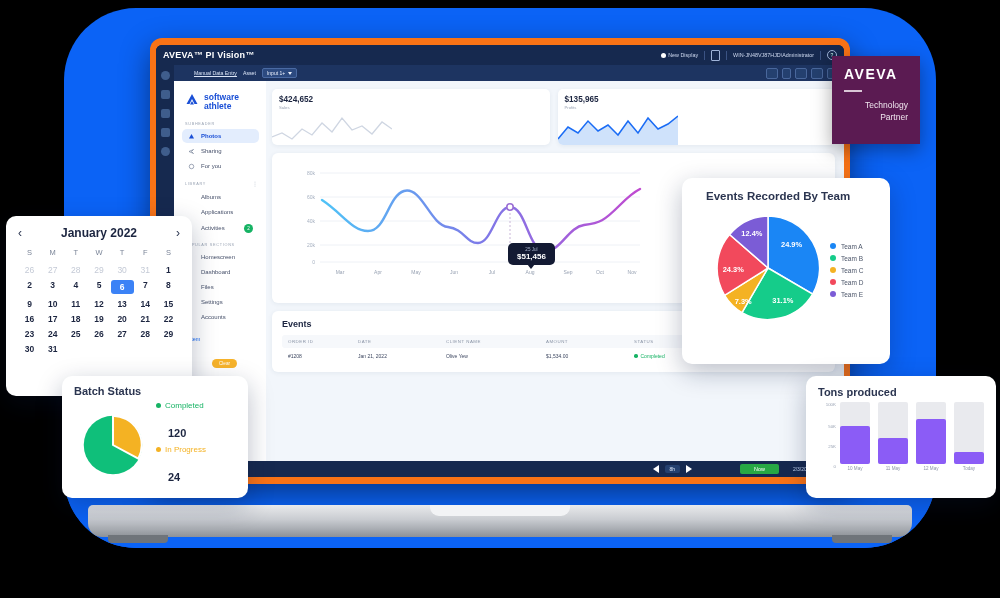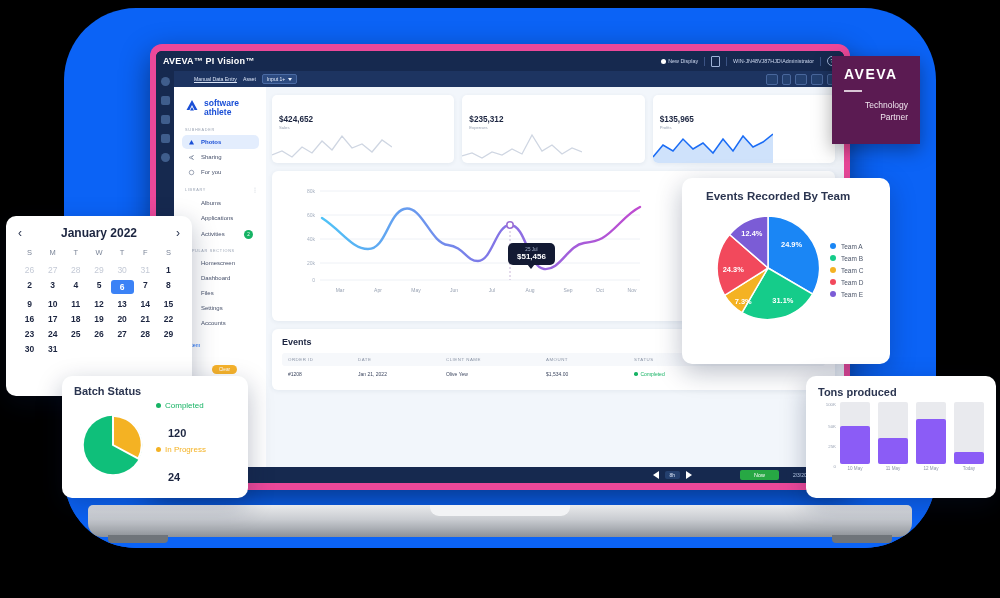--- a/index.html
+++ b/index.html
@@ -7,22 +7,22 @@
        font-family:"Liberation Sans",sans-serif;}
   #stage{position:absolute;inset:0;width:1000px;height:598px;background:#000;}
 
   
   .blue-blob{position:absolute;left:64px;top:8px;width:872px;height:540px;
     background:#0b63f6;border-radius:72px;}
   .blue-blob2{position:absolute;left:64px;top:300px;width:872px;height:248px;
     background:#0b63f6;border-radius:0 0 72px 72px;}
 
   
-  .laptop-lid{position:absolute;left:150px;top:44px;width:700px;height:446px;
-    background:#ec4899;border-radius:12px 12px 4px 4px;
+  .laptop-lid{position:absolute;left:150px;top:38px;width:700px;height:446px;
+    background:#f97316;border-radius:12px 12px 4px 4px;
     box-shadow:0 10px 30px rgba(0,0,0,.45);}
   .screen{position:absolute;left:6px;top:7px;width:688px;height:432px;
     background:#0e1e3d;border-radius:6px 6px 2px 2px;overflow:hidden;}
   .laptop-base{position:absolute;left:88px;top:505px;width:824px;height:32px;
     background:linear-gradient(180deg,#e9eaec 0%,#c9ccd1 45%,#a9adb3 75%,#8d9197 100%);
     border-radius:5px 5px 14px 14px;}
   .laptop-notch{position:absolute;left:430px;top:505px;width:140px;height:11px;
     background:#f2f3f5;border-radius:0 0 9px 9px;}
   .foot{position:absolute;top:535px;width:60px;height:8px;background:#6f747a;
     border-radius:0 0 4px 4px;}
@@ -86,21 +86,21 @@
   .nav-ic{width:7px;height:7px;flex:0 0 7px;color:#6d7a92;}
   .nav-badge{margin-left:auto;width:9px;height:9px;border-radius:50%;background:#16b364;
     color:#fff;font-size:4.6px;display:flex;align-items:center;justify-content:center;}
   .dots{margin-left:auto;color:#aab3c2;font-size:6px;letter-spacing:1px;}
   .pill-orange{background:#f7b32b;color:#fff;font-size:4.6px;border-radius:6px;
     padding:2px 7px;display:inline-block;}
   .link-blue{color:#1a6cf5;font-size:5.4px;}
 
   .main{flex:1;padding:8px 9px 0 6px;box-sizing:border-box;overflow:hidden;}
   .kpis{display:flex;gap:8px;}
-  .kpi{flex:1;background:#fff;border-radius:5px;padding:20px 7px 0 7px;height:68px;
+  .kpi{flex:1;background:#fff;border-radius:5px;padding:6px 7px 0 7px;height:56px;
     box-sizing:border-box;box-shadow:0 1px 4px rgba(30,50,90,.07);position:relative;overflow:hidden;}
   .kpi-v{font-size:8.2px;font-weight:bold;color:#1c2540;}
   .kpi-l{font-size:4.2px;color:#98a2b3;margin-top:1px;}
   .spark{position:absolute;left:0;right:0;bottom:0;height:30px;}
 
   .card{background:#fff;border-radius:6px;box-shadow:0 1px 5px rgba(30,50,90,.07);
     margin-top:8px;padding:8px 10px;box-sizing:border-box;}
   .card-title{font-size:9px;font-weight:bold;color:#1c2540;}
 
   .ev-head{display:flex;background:#f6f8fb;border-radius:3px;padding:4px 6px;margin-top:6px;}
@@ -308,27 +308,20 @@
           </div>
 
           <div class="main">
 
             <div class="kpis">
               <div class="kpi">
                 <div class="kpi-v">$424,652</div>
                 <div class="kpi-l">Sales</div>
                 <svg class="spark" viewBox="0 0 120 30" preserveAspectRatio="none">
                   <polyline fill="none" stroke="#cfd6e2" stroke-width="1.3" points="0,22 10,18 20,24 30,14 40,20 50,8 60,17 70,3 80,15 90,11 100,19 110,7 120,14"></polyline>
-                </svg>
-              </div>
-              <div class="kpi">
-                <div class="kpi-v">$235,312</div>
-                <div class="kpi-l">Expenses</div>
-                <svg class="spark" viewBox="0 0 120 30" preserveAspectRatio="none">
-                  <polyline fill="none" stroke="#cfd6e2" stroke-width="1.3" points="0,23 10,20 20,25 30,19 40,22 50,16 60,21 70,2 80,18 90,12 100,21 110,15 120,19"></polyline>
                 </svg>
               </div>
               <div class="kpi">
                 <div class="kpi-v">$135,965</div>
                 <div class="kpi-l">Profits</div>
                 <svg class="spark" viewBox="0 0 120 30" preserveAspectRatio="none">
                   <polygon fill="#cfe2fb" points="0,24 10,12 20,18 30,6 40,16 50,10 60,20 70,6 80,18 90,3 100,14 110,9 120,1 120,30 0,30"></polygon>
                   <polyline fill="none" stroke="#1a6cf5" stroke-width="1.5" points="0,24 10,12 20,18 30,6 40,16 50,10 60,20 70,6 80,18 90,3 100,14 110,9 120,1"></polyline>
                 </svg>
               </div>

